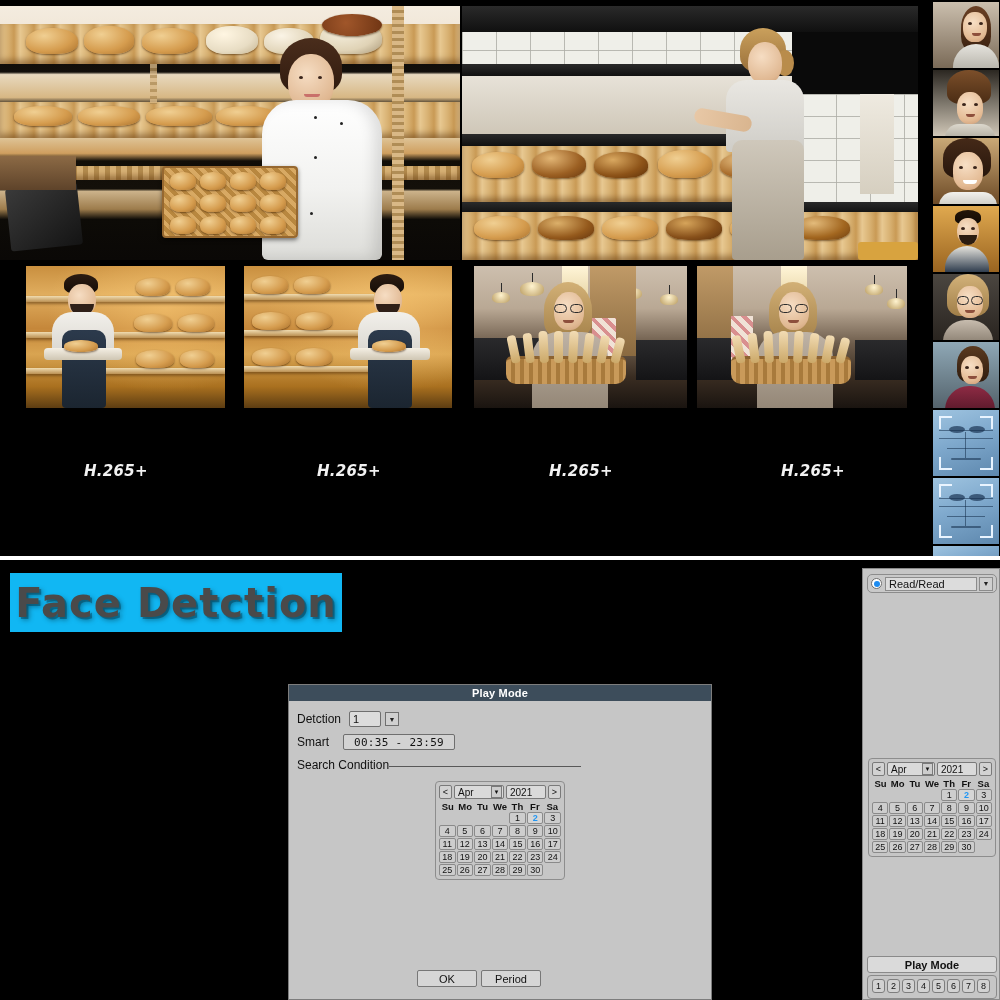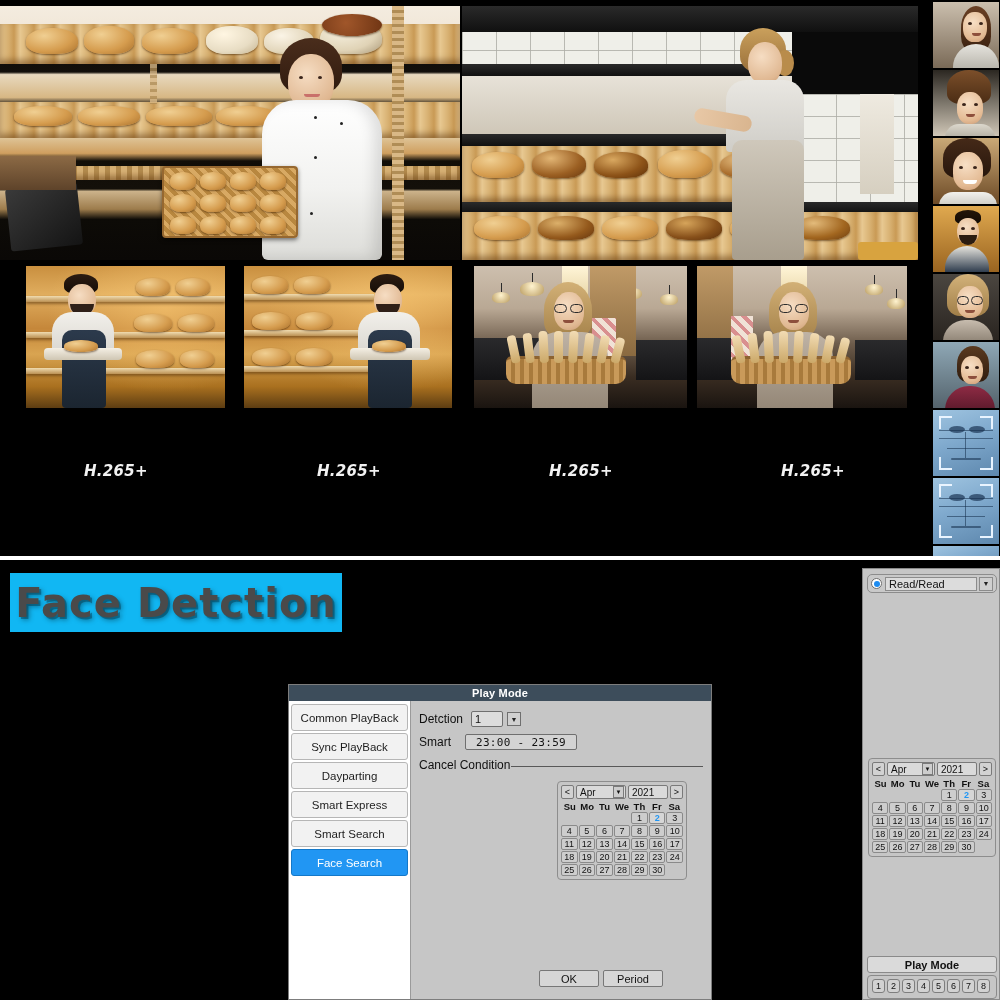--- a/index.html
+++ b/index.html
@@ -623,47 +623,39 @@
 
     <div id="banner">
       <span id="banner-text">Face Detction</span>
     </div>
 
     <div id="play-dialog">
       <div id="dialog-title">Play Mode</div>
 
       <div id="dialog-body">
 
-        <div id="dialog-nav">
-          <div class="nav-btn">Common PlayBack</div>
-          <div class="nav-btn">Sync PlayBack</div>
-          <div class="nav-btn">Dayparting</div>
-          <div class="nav-btn">Smart Express</div>
-          <div class="nav-btn">Smart Search</div>
-          <div class="nav-btn active">Face Search</div>
-        </div>
 
         <div id="dialog-main">
 
           <div class="field-row" style="left:8px; top:10px;">
             <span class="field-label">Detction</span>
             <div class="combo" style="width:32px; margin-left:8px;">
               <span>1</span>
             </div>
             <div class="combo-arrow">▼</div>
           </div>
 
           <div class="field-row" style="left:8px; top:33px;">
             <span class="field-label">Smart</span>
             <div class="textbox" style="width:112px; margin-left:14px;">
-              <span>23:00  -  23:59</span>
+              <span>00:35  -  23:59</span>
             </div>
           </div>
 
-          <div id="search-condition-label">Cancel Condition</div>
+          <div id="search-condition-label">Search Condition</div>
           <div id="search-condition-rule"></div>
 
           <div class="calendar" id="dialog-calendar" style="left:146px; top:80px; width:130px;">
             <div class="cal-head">
               <div class="cal-nav">&lt;</div>
               <div class="cal-month">
                 <span>Apr</span>
                 <span class="cal-month-arrow">▼</span>
               </div>
               <div class="cal-year">

